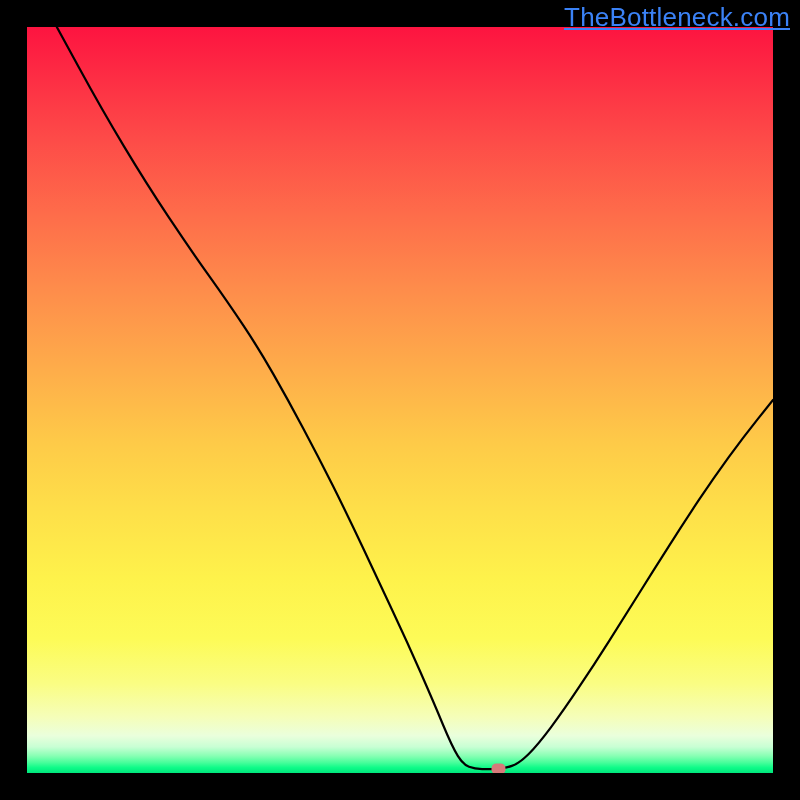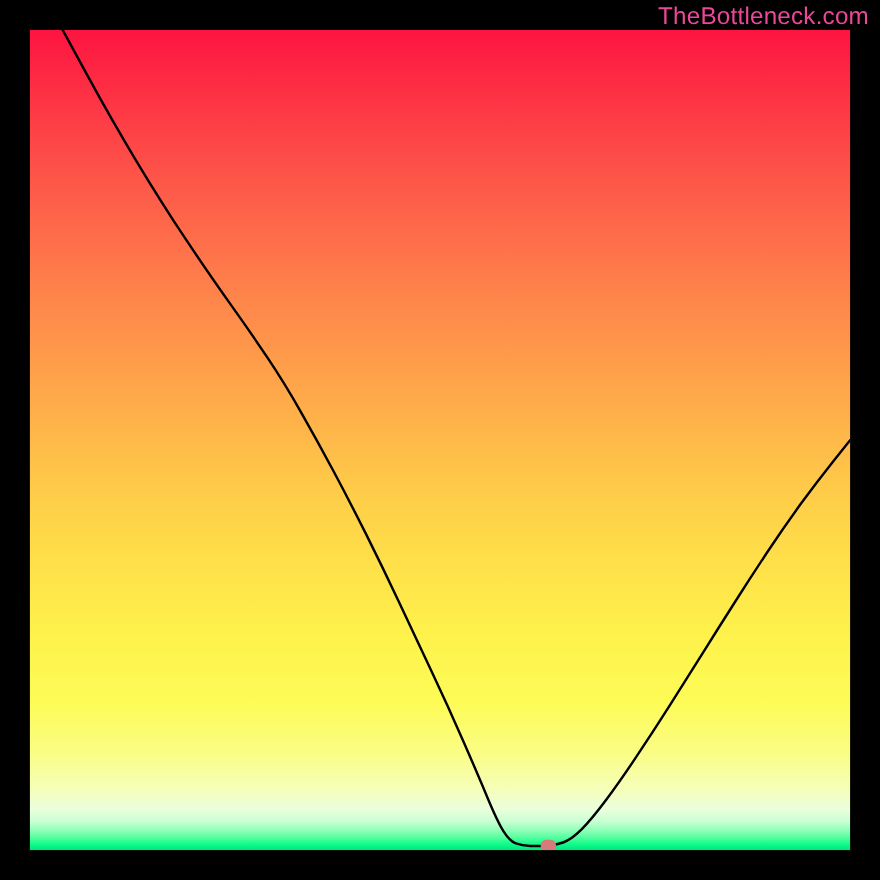--- a/index.html
+++ b/index.html
@@ -16,25 +16,26 @@
     left: 0;
     top: 0;
     width: 800px;
     height: 800px;
     background: #000;
   }
   .watermark {
     position: absolute;
     top: 2px;
     right: 10px;
-    color: #ec4899;
-    font-size: 22px;
+    color: #3b82f6;
+    font-size: 26px;
     font-weight: 500;
     letter-spacing: 0.2px;
     z-index: 10;
+    text-decoration: underline;
   }
   .plot-area {
     position: absolute;
     left: 27px;
     top: 27px;
     width: 746px;
     height: 746px;
     overflow: hidden;
   }
   

